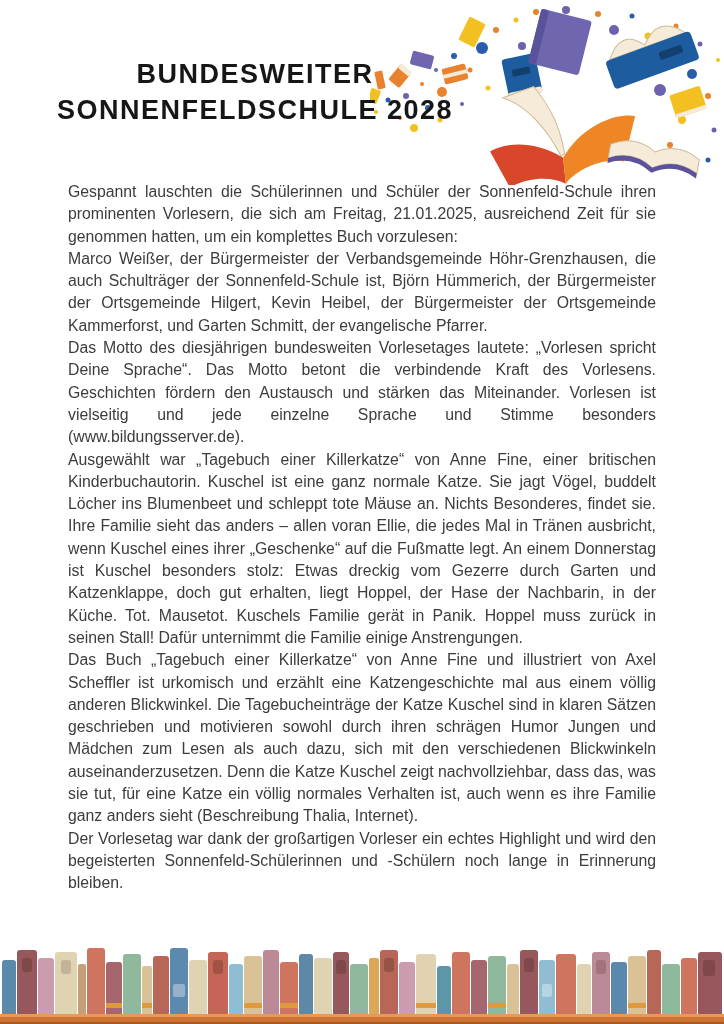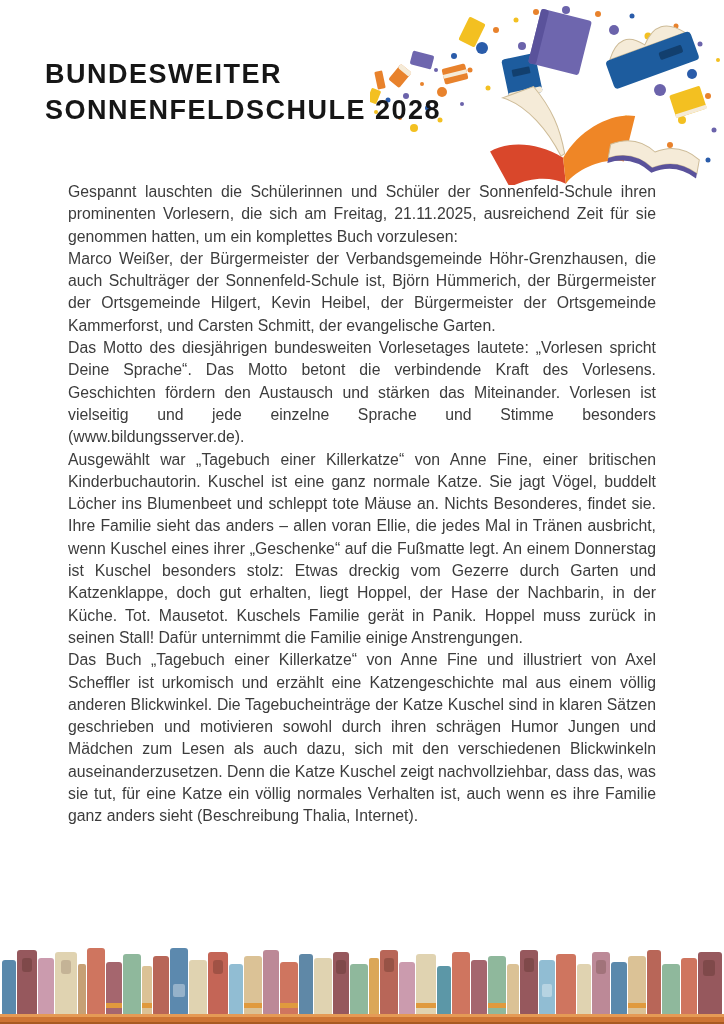--- a/index.html
+++ b/index.html
@@ -5,20 +5,21 @@
   html,body{margin:0;padding:0;background:#ffffff;}
   .page{
     position:relative;
     width:724px;height:1024px;
     background:#ffffff;
     overflow:hidden;
     font-family:"Liberation Sans",sans-serif;
   }
   .title{
     position:absolute;left:45px;top:56px;width:420px;
+    text-align:center;
     font-weight:bold;
     font-size:27px;line-height:36px;
     letter-spacing:1.5px;
     color:#161616;
   }
   .flying-books{
     position:absolute;top:0;right:0;
   }
   .article{
     position:absolute;left:68px;top:181px;width:588px;
@@ -135,25 +136,26 @@
       <path d="M-45,14 Q-22,2 0,16 Q22,2 45,14 L45,19 Q22,7 0,21 Q-22,7 -45,19 Z" fill="#5a529b"></path>
       </g>
   </svg>
 
   <div class="title">
     <div class="title-line">BUNDESWEITER</div>
     <div class="title-line">SONNENFELDSCHULE 2028</div>
   </div>
 
   <main class="article">
-    <p>Gespannt lauschten die Schülerinnen und Schüler der Sonnenfeld-Schule ihren prominenten Vorlesern, die sich am Freitag, 21.11.2025, ausreichend Zeit für sie genommen hatten, um ein komplettes Buch vorzulesen:</p>
-    <p>Marco Weißer, der Bürgermeister der Verbandsgemeinde Höhr-Grenzhausen, die auch Schulträger der Sonnenfeld-Schule ist, Björn Hümmerich, der Bürgermeister der Ortsgemeinde Hilgert, Kevin Heibel, der Bürgermeister der Ortsgemeinde Kammerforst, und Carsten Schmitt, der evangelische Garten.</p>
+    <p>Gespannt lauschten die Schülerinnen und Schüler der Sonnenfeld-Schule ihren prominenten Vorlesern, die sich am Freitag, 21.01.2025, ausreichend Zeit für sie genommen hatten, um ein komplettes Buch vorzulesen:</p>
+    <p>Marco Weißer, der Bürgermeister der Verbandsgemeinde Höhr-Grenzhausen, die auch Schulträger der Sonnenfeld-Schule ist, Björn Hümmerich, der Bürgermeister der Ortsgemeinde Hilgert, Kevin Heibel, der Bürgermeister der Ortsgemeinde Kammerforst, und Garten Schmitt, der evangelische Pfarrer.</p>
     <p>Das Motto des diesjährigen bundesweiten Vorlesetages lautete: „Vorlesen spricht Deine Sprache“. Das Motto betont die verbindende Kraft des Vorlesens. Geschichten fördern den Austausch und stärken das Miteinander. Vorlesen ist vielseitig und jede einzelne Sprache und Stimme besonders (www.bildungsserver.de).</p>
     <p>Ausgewählt war „Tagebuch einer Killerkatze“ von Anne Fine, einer britischen Kinderbuchautorin. Kuschel ist eine ganz normale Katze. Sie jagt Vögel, buddelt Löcher ins Blumenbeet und schleppt tote Mäuse an. Nichts Besonderes, findet sie. Ihre Familie sieht das anders – allen voran Ellie, die jedes Mal in Tränen ausbricht, wenn Kuschel eines ihrer „Geschenke“ auf die Fußmatte legt. An einem Donnerstag ist Kuschel besonders stolz: Etwas dreckig vom Gezerre durch Garten und Katzenklappe, doch gut erhalten, liegt Hoppel, der Hase der Nachbarin, in der Küche. Tot. Mausetot. Kuschels Familie gerät in Panik. Hoppel muss zurück in seinen Stall! Dafür unternimmt die Familie einige Anstrengungen.</p>
     <p>Das Buch „Tagebuch einer Killerkatze“ von Anne Fine und illustriert von Axel Scheffler ist urkomisch und erzählt eine Katzengeschichte mal aus einem völlig anderen Blickwinkel. Die Tagebucheinträge der Katze Kuschel sind in klaren Sätzen geschrieben und motivieren sowohl durch ihren schrägen Humor Jungen und Mädchen zum Lesen als auch dazu, sich mit den verschiedenen Blickwinkeln auseinanderzusetzen. Denn die Katze Kuschel zeigt nachvollziehbar, dass das, was sie tut, für eine Katze ein völlig normales Verhalten ist, auch wenn es ihre Familie ganz anders sieht (Beschreibung Thalia, Internet).</p>
+    <p>Der Vorlesetag war dank der großartigen Vorleser ein echtes Highlight und wird den begeisterten Sonnenfeld-Schülerinnen und -Schülern noch lange in Erinnerung bleiben.</p>
   </main>
 
   <div class="footer">
     <svg width="724" height="82" viewBox="0 0 724 82" aria-hidden="true">
       <g opacity="0.92">
         <rect x="2" y="18" width="14" height="56" rx="3" fill="#4d7fa6"></rect>
         <rect x="17" y="8" width="20" height="66" rx="3" fill="#8e4a50"></rect>
         <rect x="38" y="16" width="16" height="58" rx="3" fill="#c793a8"></rect>
         <rect x="55" y="10" width="22" height="64" rx="3" fill="#ded0ab"></rect>
         <rect x="78" y="22" width="8" height="52" rx="2" fill="#c2996a"></rect>

